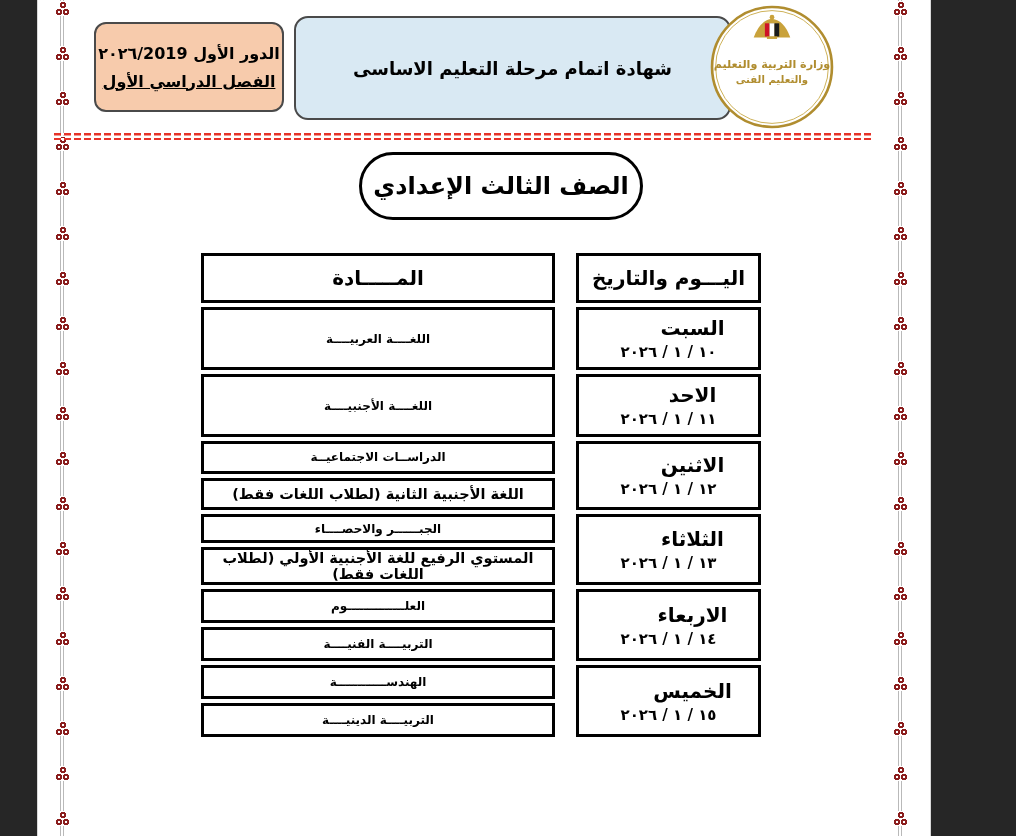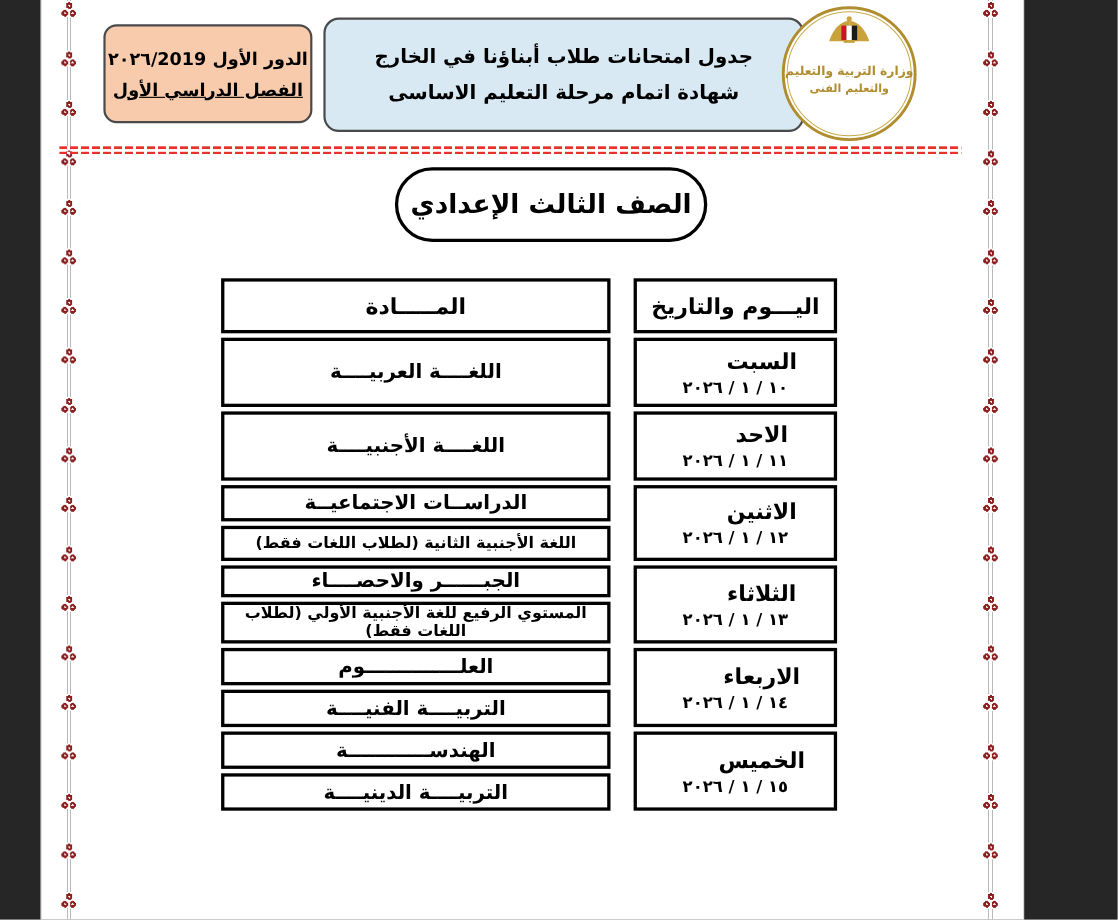--- a/index.html
+++ b/index.html
@@ -65,21 +65,21 @@
   .exam-table { position:absolute; right:169px; top:253px; width:560px; display:flex; flex-direction:column; gap:4px; direction:rtl; }
   .t-row { display:flex; gap:21px; }
   .day-cell {
     width:185px; border:3px solid #000; background:#fff;
     display:flex; flex-direction:column; align-items:center; justify-content:center; gap:3px;
   }
   .subj-col { width:354px; display:flex; flex-direction:column; gap:4px;border-radius:25px; }
   .cell-subj {
     flex:1; border:3px solid #000; background:#fff;
     display:flex; align-items:center; justify-content:center;
-    font-weight:bold; font-size:18px; color:#000; text-align:center;
+    font-weight:bold; font-size:12px; color:#000; text-align:center;
   }
   .cell-subj.small { font-size:14.5px; }
   .header-cell { font-weight:bold; font-size:20px; color:#000; justify-content:center; }
   .day-name { font-weight:bold; font-size:20px; color:#000;margin-left:48px; }
   .day-date { font-weight:bold; font-size:15px; color:#000; letter-spacing:1px; }
 
   
   .note-frame {
     position:absolute; right:186px; top:743px; width:552px; height:64px; padding:7px 9px;
     background-image:
@@ -100,21 +100,20 @@
 
     <div class="side-ornament left"></div>
     <div class="side-ornament right"></div>
 
     <div class="season-box">
       <div>الدور الأول ٢٠٢٦/2019</div>
       <div class="underline">الفصل الدراسي الأول</div>
     </div>
 
     <div class="info-box">
-      <div>جدول امتحانات طلاب أبناؤنا في الخارج</div>
       <div>شهادة اتمام مرحلة التعليم الاساسى</div>
     </div>
 
     <div class="logo-wrap">
       <svg viewBox="0 0 124 124" width="126" height="126">
         <circle cx="62" cy="62" r="59" fill="#ffffff" stroke="#b08d2f" stroke-width="2.6"></circle>
         <circle cx="62" cy="62" r="55.5" fill="none" stroke="#c9ab4a" stroke-width="0.9"></circle>
         <path id="ringPath" d="M 19.6,37.5 A 49,49 0 1 0 104.4,37.5" fill="none"></path>
         <text font-size="8.6" font-weight="bold" fill="#8f7322" letter-spacing="0.6">
           <textPath href="#ringPath" startOffset="0" textLength="205">MINISTRY OF EDUCATION AND TECHNICAL EDUCATION</textPath>

